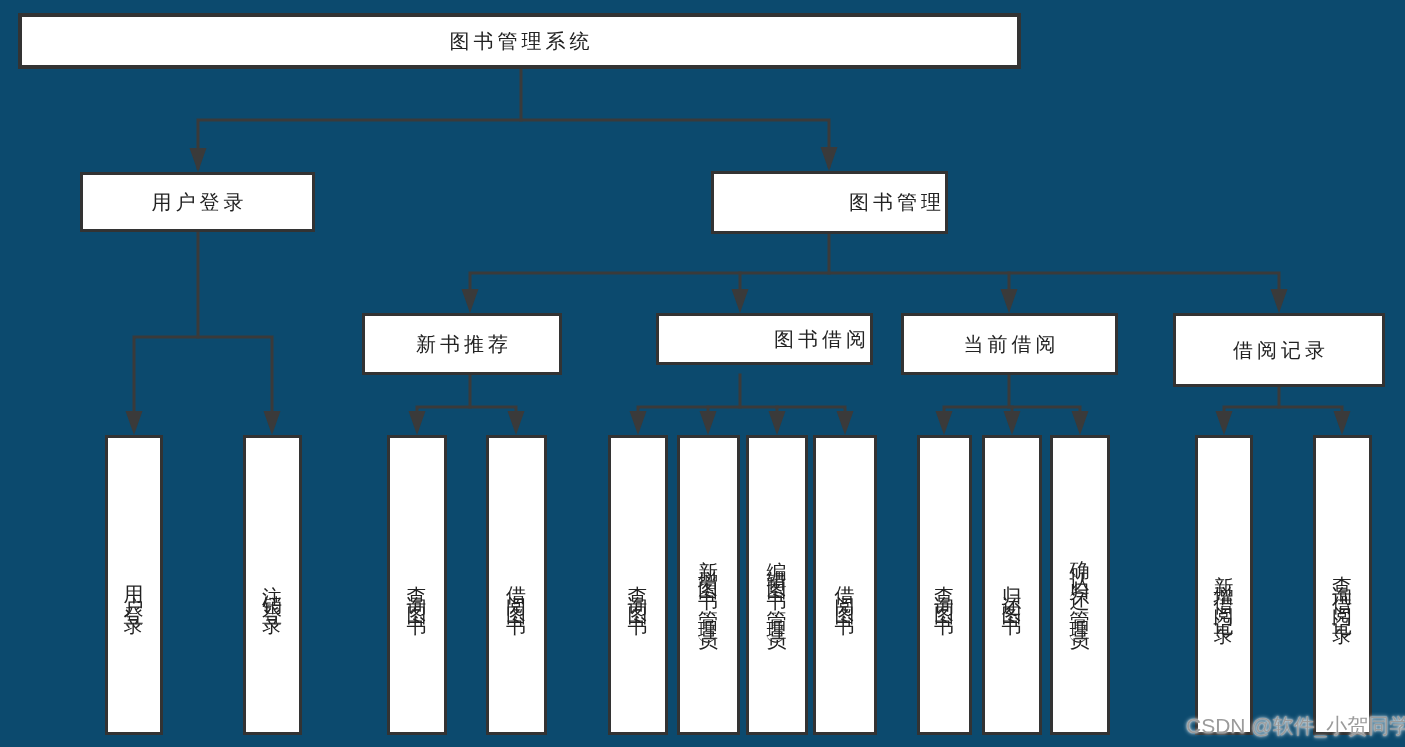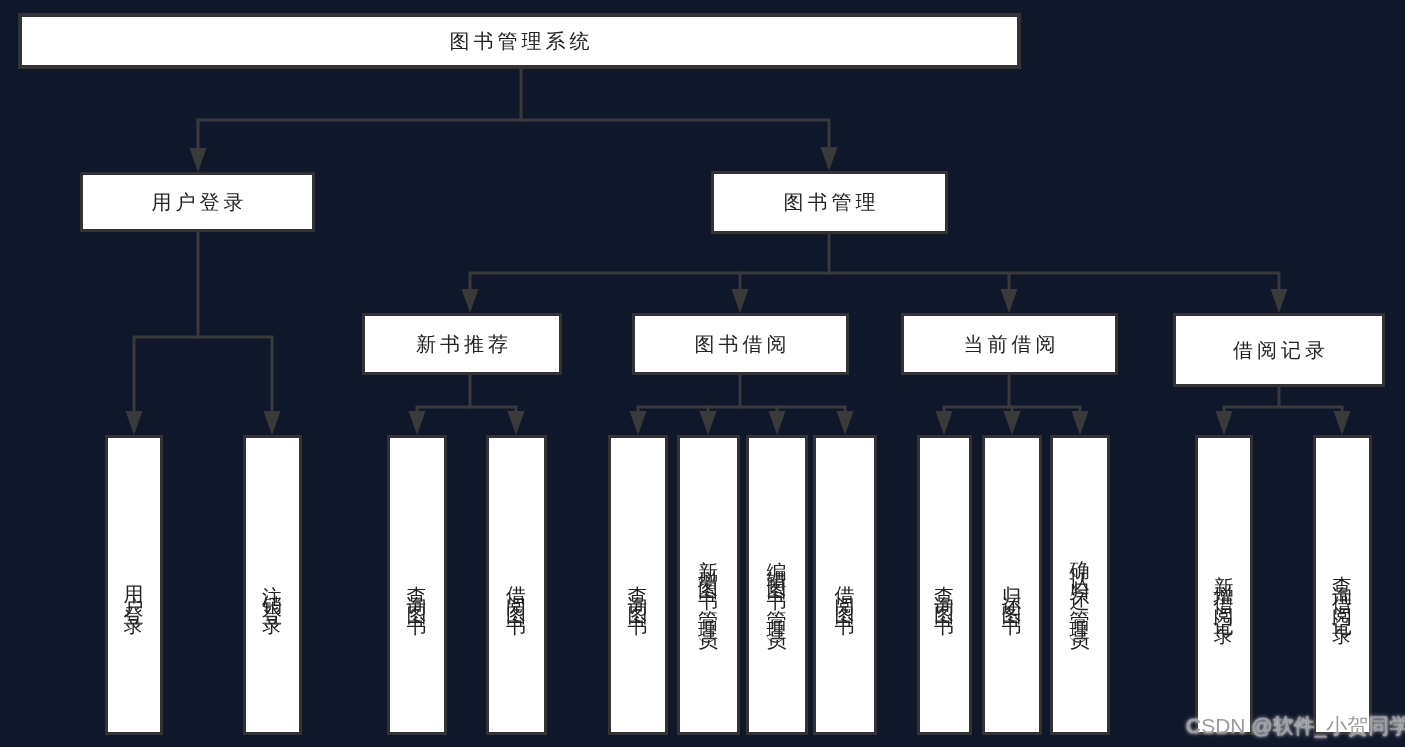--- a/index.html
+++ b/index.html
@@ -1,20 +1,20 @@
 <!DOCTYPE html>
 <html><head>
 <meta charset="utf-8">
 <style>
   html, body { margin: 0; padding: 0; background: #ffffff; }
   .canvas {
     position: relative;
     width: 1405px;
     height: 747px;
-    background: #0f172a;
+    background: #0c4a6e;
     font-family: "Liberation Sans", sans-serif;
     color: #1e1e1e;
     overflow: hidden;
   }
   .connectors {
     position: absolute;
     left: 0; top: 0;
     width: 1405px; height: 747px;
     z-index: 1;
   }
@@ -116,28 +116,28 @@
     </g>
   </svg>
 
   <div class="node root" style="left:18px; top:13px; width:1003px; height:56px;">
     <span class="hlabel">图书管理系统</span>
   </div>
 
   <div class="node" style="left:80px; top:172px; width:235px; height:60px;">
     <span class="hlabel">用户登录</span>
   </div>
-  <div class="node" style="left:711px; top:171px; width:237px; height:63px;">
+  <div class="node" style="left:711px; top:171px; width:237px; height:63px;justify-content:flex-end;">
     <span class="hlabel">图书管理</span>
   </div>
 
   <div class="node" style="left:362px; top:313px; width:200px; height:62px;">
     <span class="hlabel">新书推荐</span>
   </div>
-  <div class="node" style="left:632px; top:313px; width:217px; height:62px;">
+  <div class="node" style="left:656px; top:313px; width:217px; height:52px;justify-content:flex-end;">
     <span class="hlabel">图书借阅</span>
   </div>
   <div class="node" style="left:901px; top:313px; width:217px; height:62px;">
     <span class="hlabel">当前借阅</span>
   </div>
   <div class="node" style="left:1173px; top:313px; width:212px; height:74px;">
     <span class="hlabel">借阅记录</span>
   </div>
 
   <div class="node" style="left:105px; top:435px; width:58px; height:300px;">

